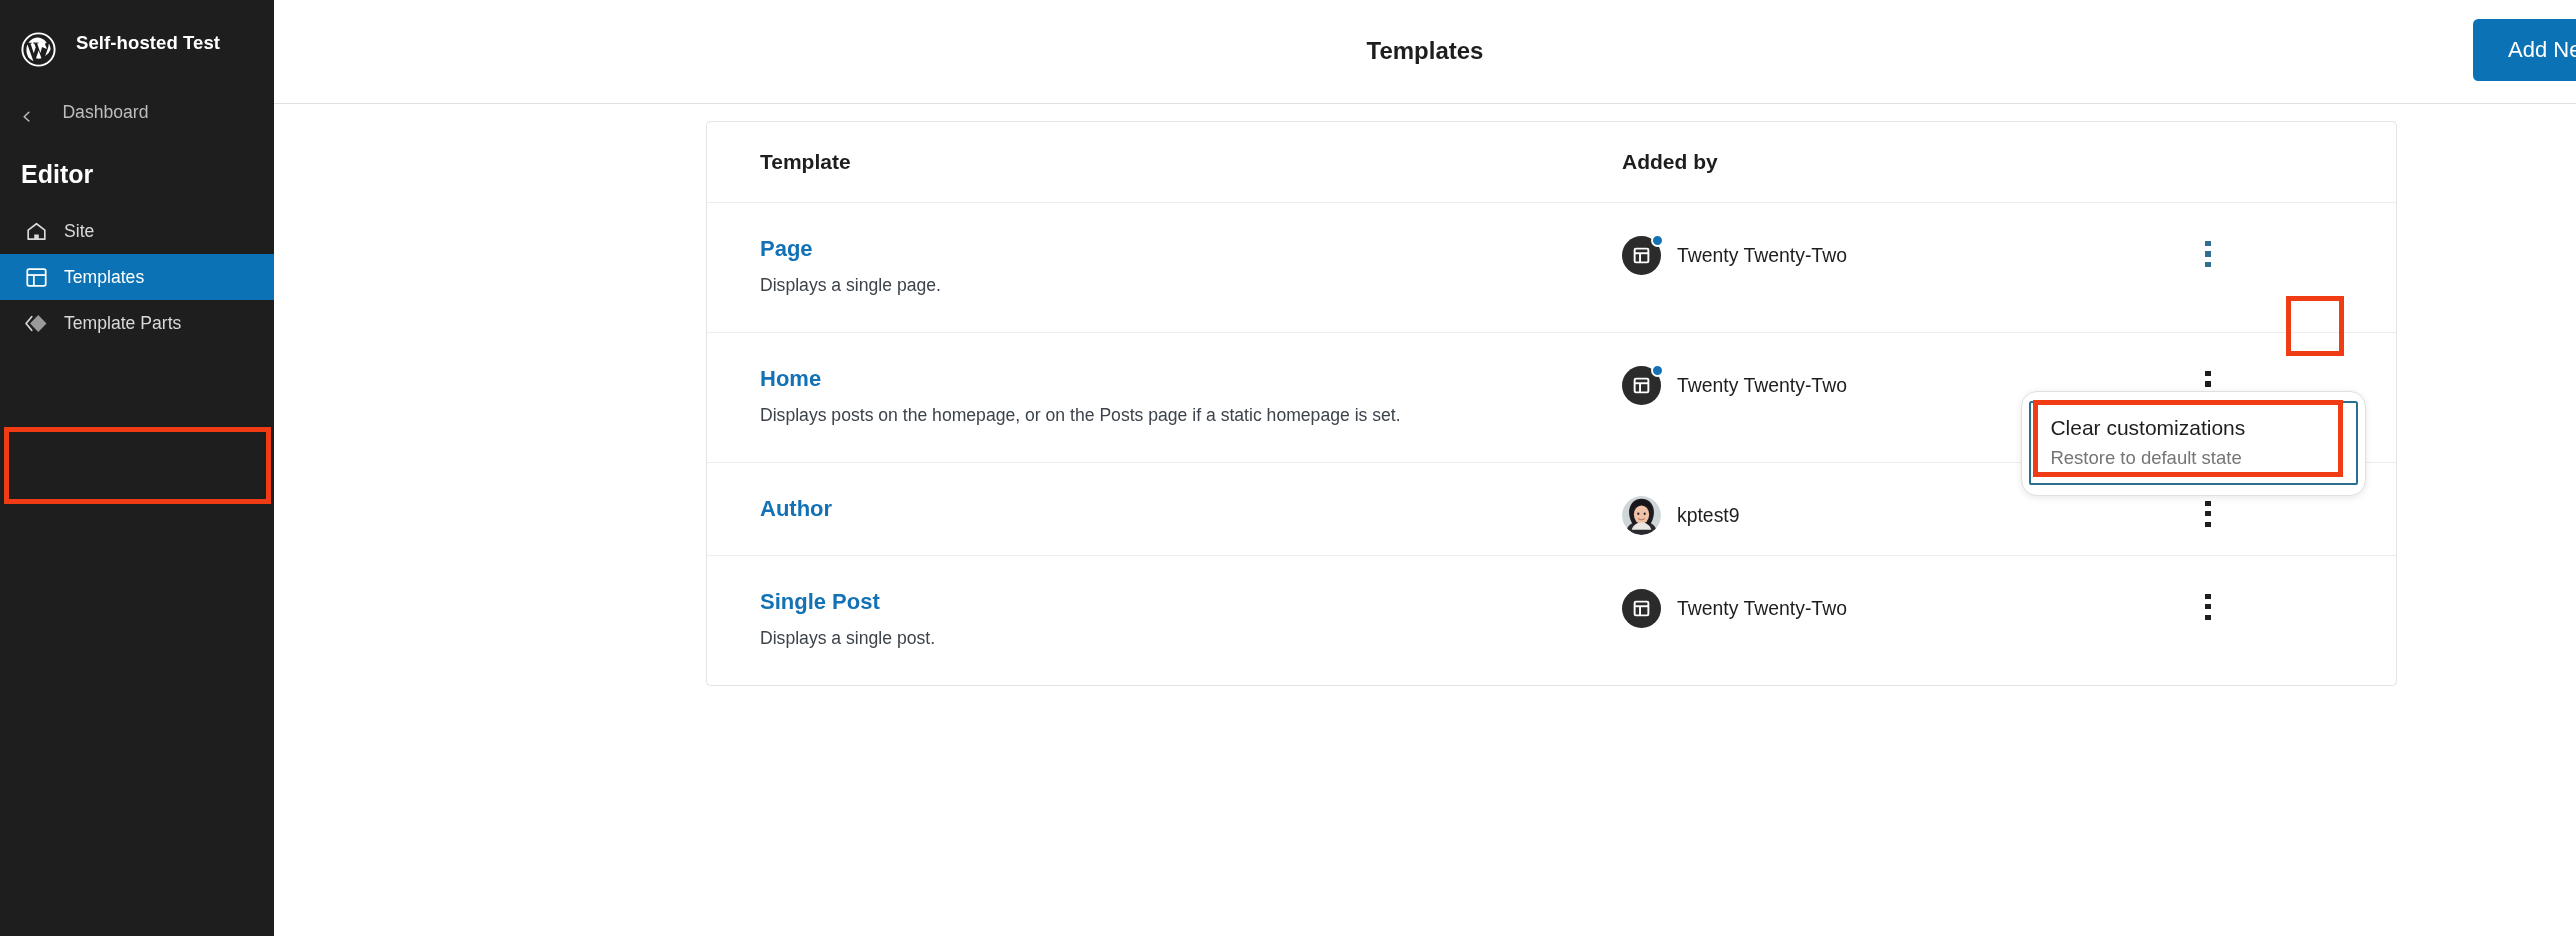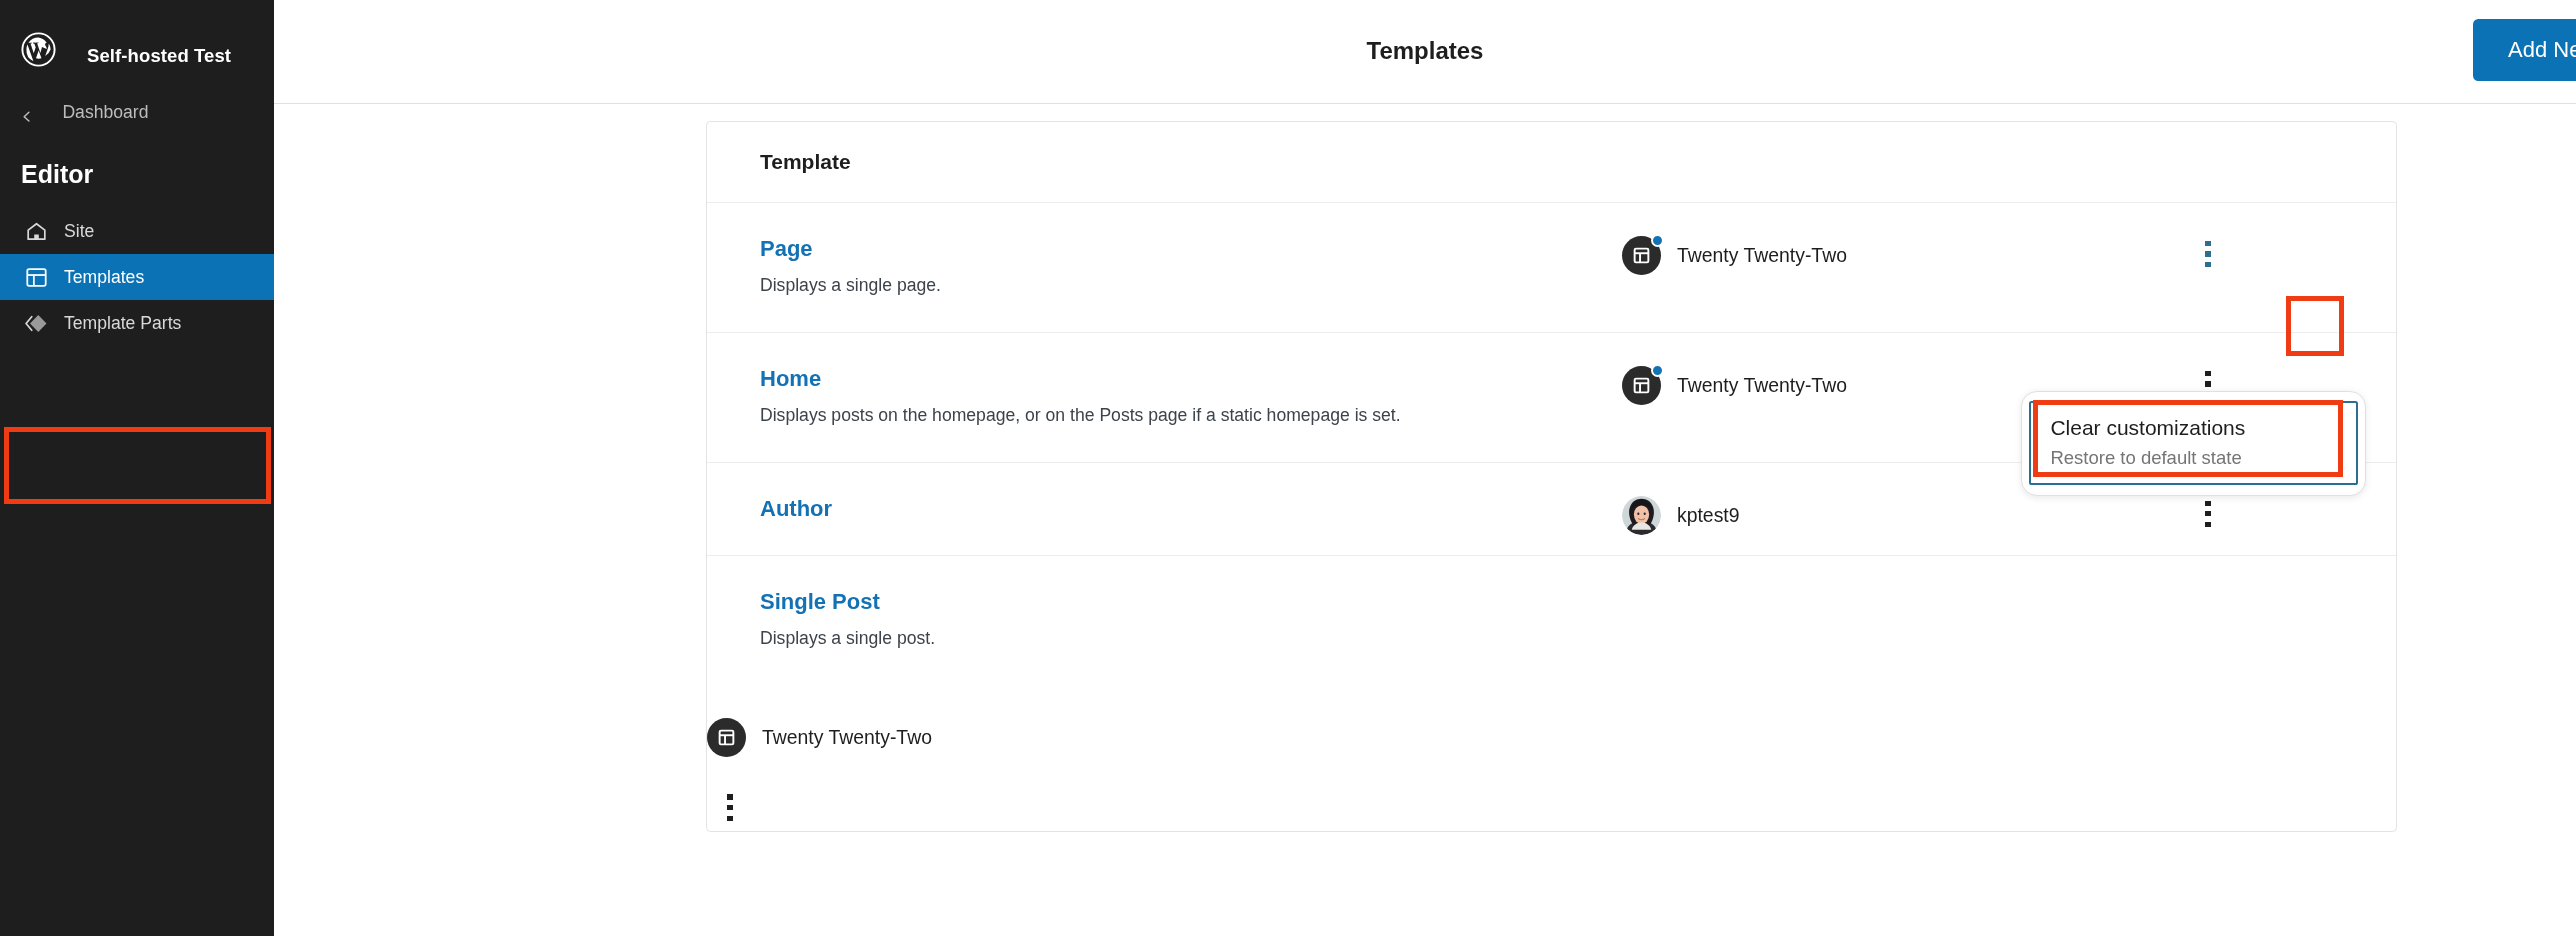--- a/index.html
+++ b/index.html
@@ -13,22 +13,22 @@
   #app { position: relative; width: 2576px; height: 936px; }
 
   
   #sidebar {
     position: absolute; left: 0; top: 0;
     width: 274px; height: 936px;
     background: #1e1e1e;
     color: #e0e0e0;
   }
   .wp-brand {
-    display: flex; align-items: flex-end;
-    gap: 31px;
+    display: flex; align-items: flex-start;
+    gap: 20px;
     padding: 32px 18px 0 21px;
   }
   .wp-logo { width: 35px; height: 35px; flex: 0 0 35px; }
   .brand-title {
     font-size: 18.5px; font-weight: bold; color: #ffffff;
     letter-spacing: 0.1px;
   }
   .back-link {
     display: flex; align-items: center; gap: 30px;
     margin-top: 35px; padding-left: 21px;
@@ -77,21 +77,21 @@
     width: 1691px;
     background: #ffffff;
     border: 1.8px solid #e3e3e3;
     border-radius: 4.4px;
   }
   .t-row {
     display: flex; align-items: flex-start;
     border-bottom: 1.8px solid #ededed;
     position: relative;
   }
-  .t-row:last-child { border-bottom: 0; flex-direction: column; }
+  .t-row:last-child { border-bottom: 0; }
   .t-head { height: 81px; align-items: center; }
   .col-template { width: 915px; padding-left: 53px; }
   .col-addedby  { width: 563px; }
   .col-actions  { width: 157px; }
 
   .th {
     font-size: 21px; font-weight: bold; color: #1e1e1e;
   }
   .row-body { padding-top: 33px; padding-bottom: 33px; }
   .tmpl-link {
@@ -234,20 +234,21 @@
 
   <div id="header">
     <div id="page-title">Templates</div>
     <button id="add-new-btn">Add New</button>
   </div>
 
   <div id="table-card">
 
     <div class="t-row t-head">
       <div class="col-template th">Template</div>
+      <div class="col-addedby th">Added by</div>
       <div class="col-actions"></div>
     </div>
 
     <div class="t-row">
       <div class="col-template row-body">
         <a class="tmpl-link">Page</a>
         <div class="tmpl-desc">Displays a single page.</div>
       </div>
       <div class="col-addedby">
         <div class="addedby-cell">

